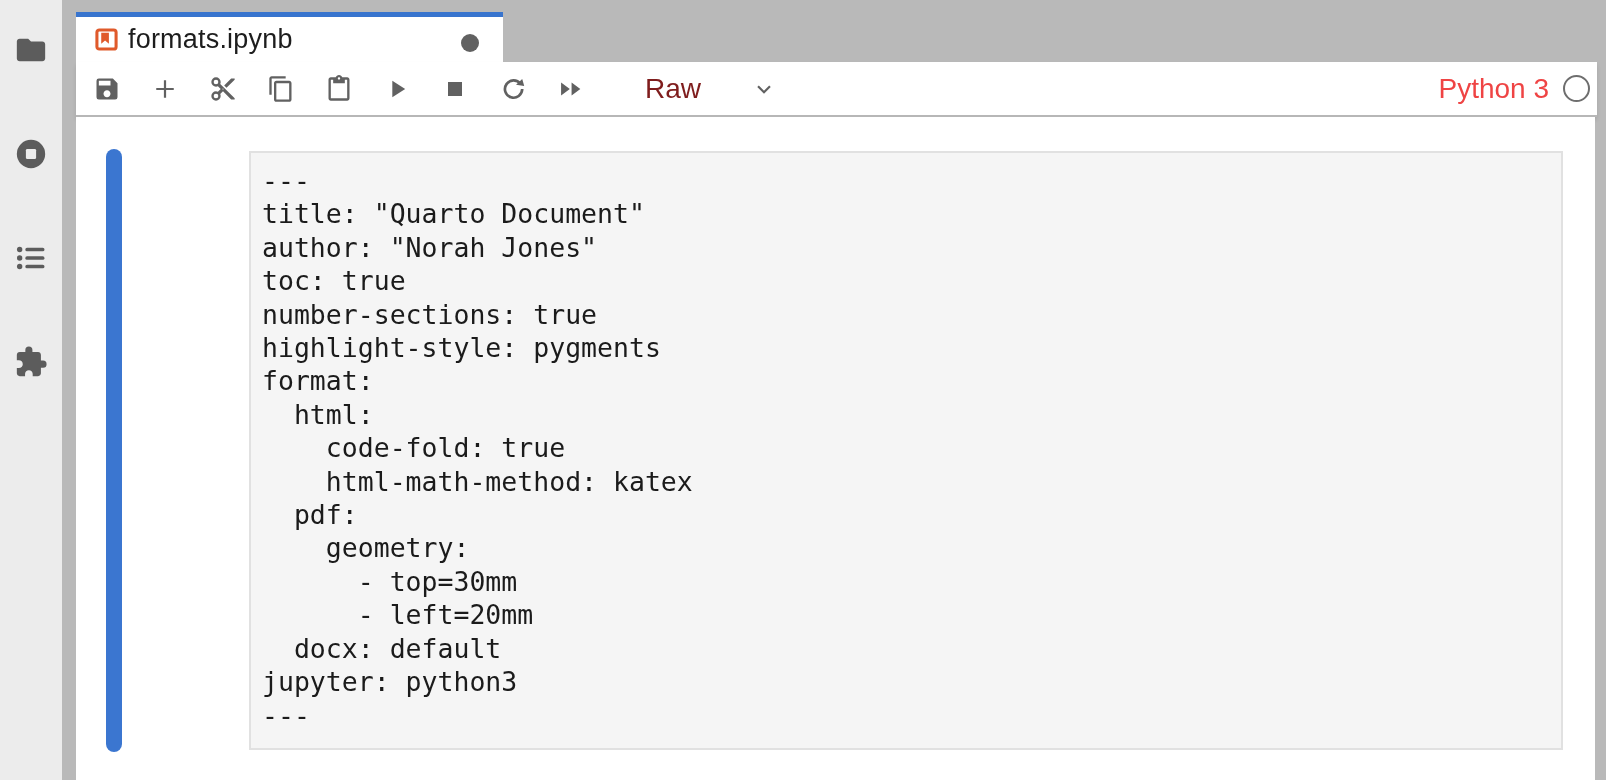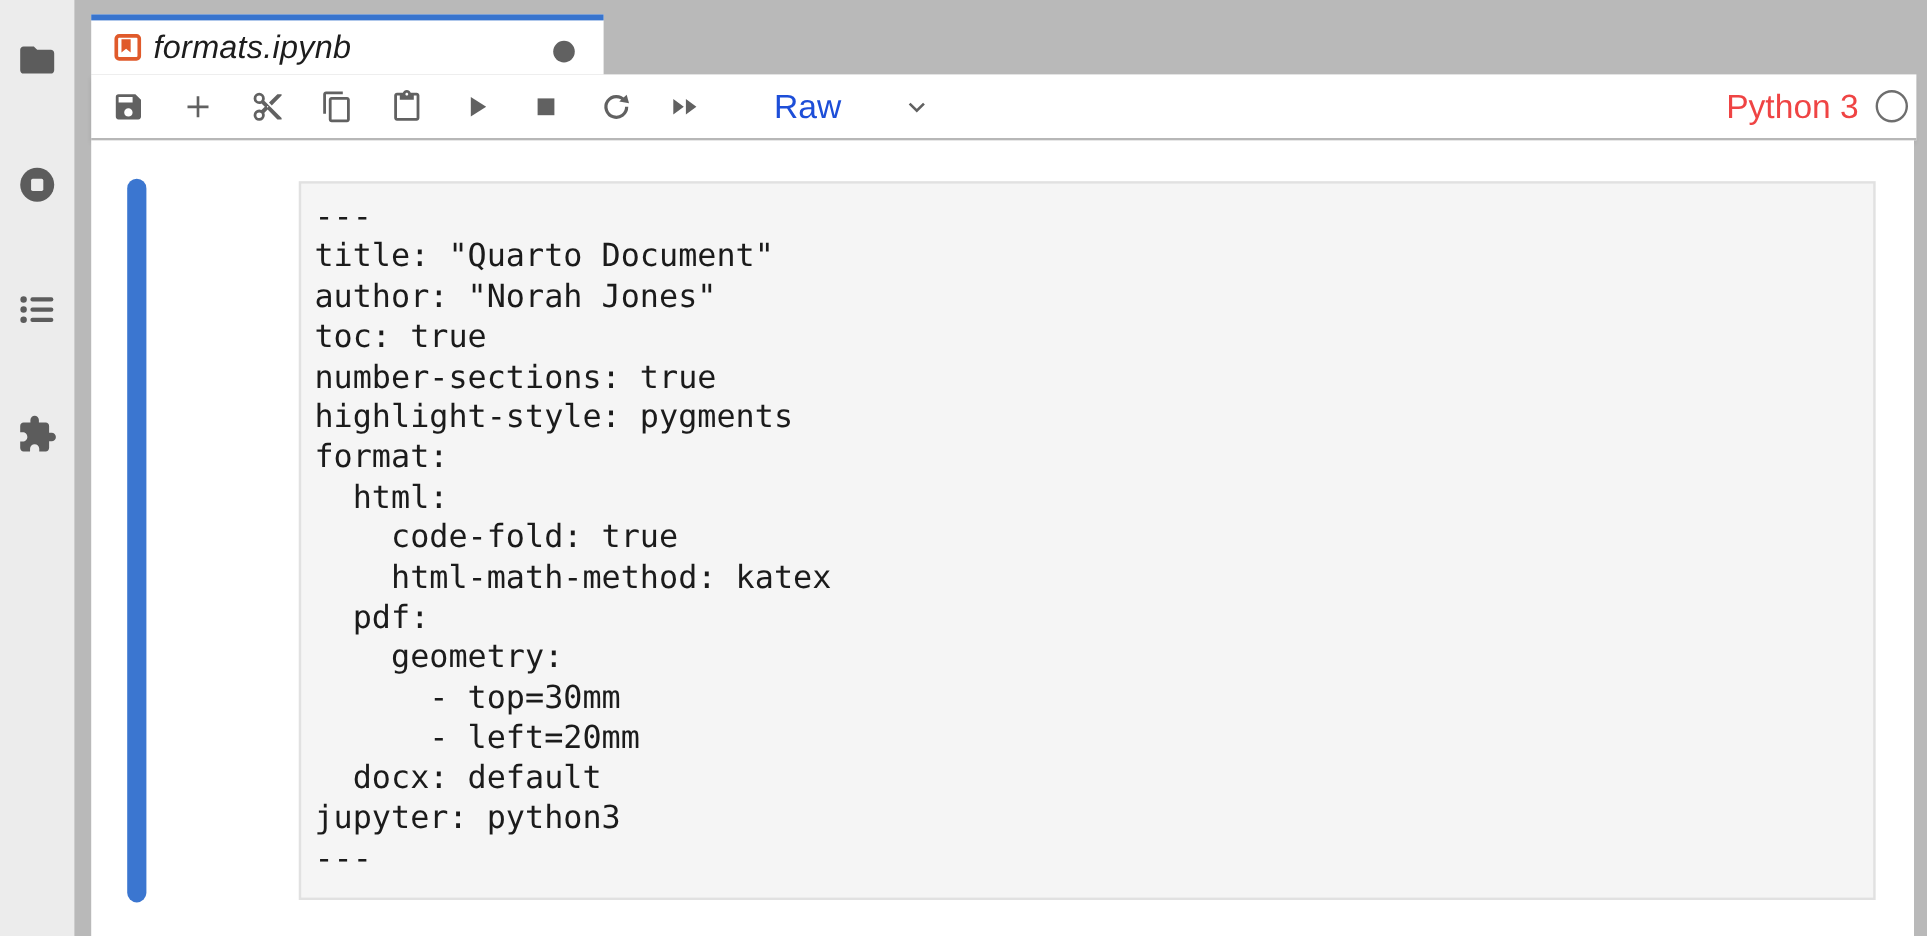--- a/index.html
+++ b/index.html
@@ -9,31 +9,31 @@
   
   .sidebar{position:absolute;left:0;top:0;width:62px;height:780px;background:#ececec;
     display:flex;flex-direction:column;align-items:center;padding-top:33px;gap:70px;box-sizing:border-box;}
   .side-btn{width:40px;height:34px;display:flex;align-items:center;justify-content:center;cursor:pointer;}
   .side-btn svg{width:34px;height:34px;}
 
   
   .tab{position:absolute;left:76px;top:12px;width:427px;height:50px;background:#ffffff;
     border-top:5px solid #3874ce;box-sizing:border-box;display:flex;align-items:center;}
   .nb-icon{margin-left:19px;width:23px;height:23px;flex:0 0 auto;}
-  .tab-title{margin-left:10px;font-size:27px;color:#1d1d1d;letter-spacing:0.2px;font-style:italic;}
+  .tab-title{margin-left:10px;font-size:27px;color:#1d1d1d;letter-spacing:0.2px;}
   .dirty-dot{position:absolute;left:385px;top:17px;width:18px;height:18px;border-radius:50%;background:#616161;}
 
   
   .toolbar{position:absolute;left:76px;top:62px;width:1519px;height:53px;background:#ffffff;
     border-bottom:2px solid #b7b7b7;box-shadow:0 3px 4px rgba(0,0,0,0.10);
     display:flex;align-items:center;padding-left:2px;box-sizing:content-box;}
   .tb-btn{width:58px;height:53px;display:flex;align-items:center;justify-content:center;cursor:pointer;}
   .tb-btn svg{width:28px;height:28px;}
   .celltype{margin-left:45px;display:flex;align-items:center;gap:50px;cursor:pointer;}
-  .celltype-label{font-size:28px;color:#1d4ed8;}
+  .celltype-label{font-size:28px;color:#7f1d1d;}
   .celltype svg{width:26px;height:26px;}
   .kernel-group{margin-left:auto;display:flex;align-items:center;gap:14px;padding-right:7px;}
   .kernel-name{font-size:28px;color:#ef4444;cursor:pointer;}
   .kernel-status{width:27px;height:27px;border-radius:50%;border:2.5px solid #6e6e6e;box-sizing:border-box;cursor:pointer;background:#ffffff;}
 
   
   .content{position:absolute;left:76px;top:117px;width:1519px;height:663px;background:#ffffff;}
   .collapser{position:absolute;left:30px;top:32px;width:16px;height:603px;background:#3b76d0;border-radius:8px;cursor:pointer;}
   .cell{position:absolute;left:173px;top:34px;width:1314px;height:599px;background:#f5f5f5;
     border:2px solid #e1e1e1;box-sizing:border-box;cursor:text;}

